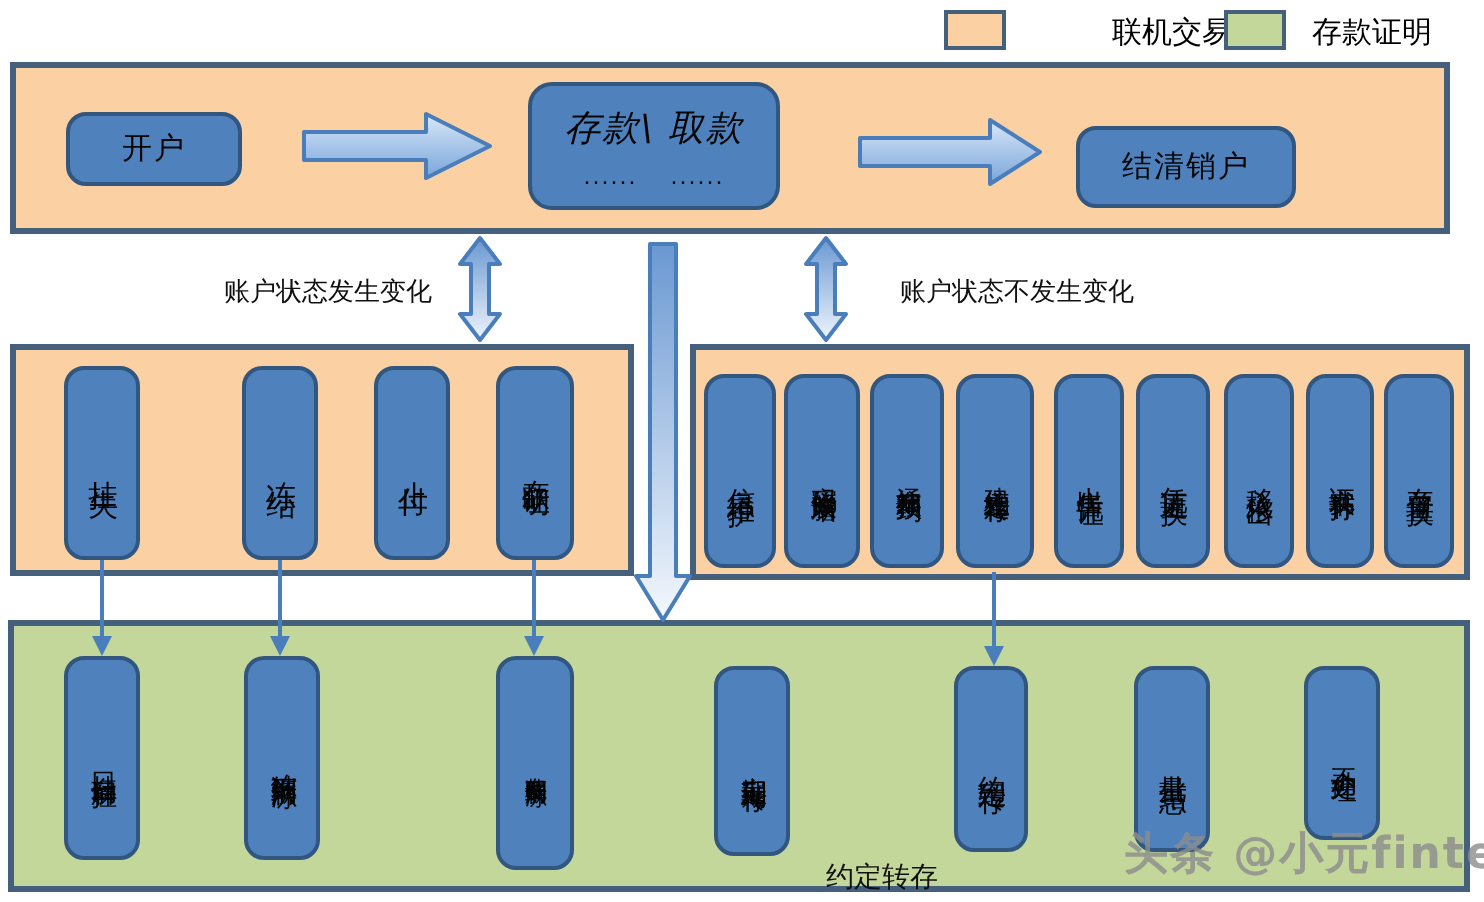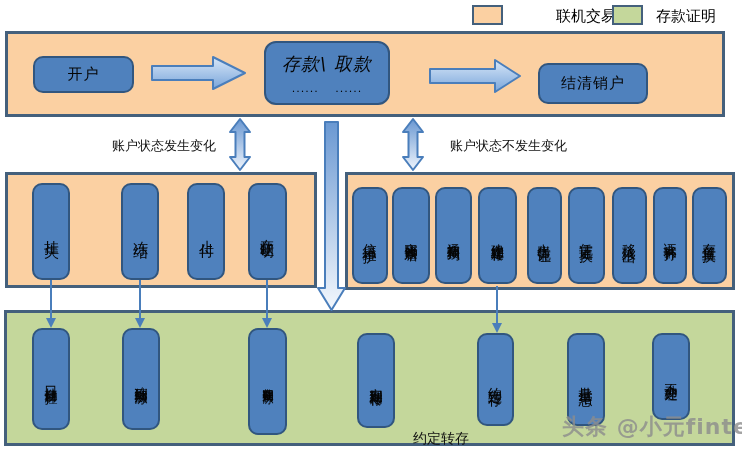--- a/index.html
+++ b/index.html
@@ -83,21 +83,21 @@
     <line class="connector-line" x1="51" y1="280" x2="51" y2="319"></line>
     <polygon class="connector-head" points="51,328 46,318 56,318"></polygon>
     <line class="connector-line" x1="140" y1="280" x2="140" y2="319"></line>
     <polygon class="connector-head" points="140,328 135,318 145,318"></polygon>
     <line class="connector-line" x1="267" y1="280" x2="267" y2="319"></line>
     <polygon class="connector-head" points="267,328 262,318 272,318"></polygon>
     <line class="connector-line" x1="497" y1="286" x2="497" y2="324"></line>
     <polygon class="connector-head" points="497,333 492,323 502,323"></polygon>
   </svg>
 
-  <div class="node h-node" style="left:33px;top:56px;width:101px;height:37px;">
+  <div class="node h-node" style="left:33px;top:56px;width:88px;height:37px;">
     <span>开户</span>
   </div>
   <div class="node" style="left:264px;top:41px;width:126px;height:64px;border-radius:12px;">
     <div class="dep-line1">存款\ 取款</div>
     <div class="dots">......  ......</div>
   </div>
   <div class="node h-node" style="left:538px;top:63px;width:110px;height:41px;">
     <span>结清销户</span>
   </div>
 

